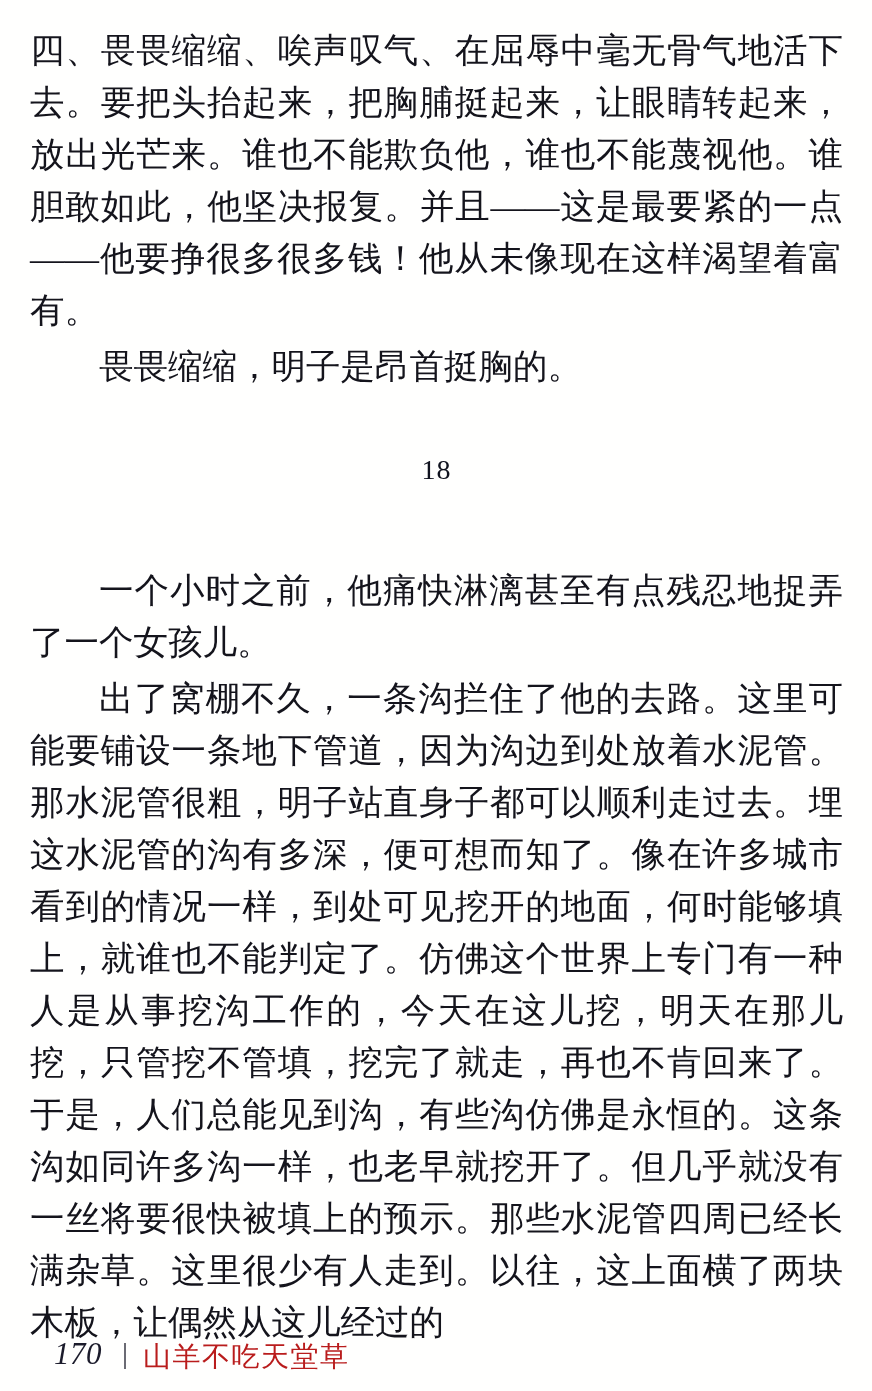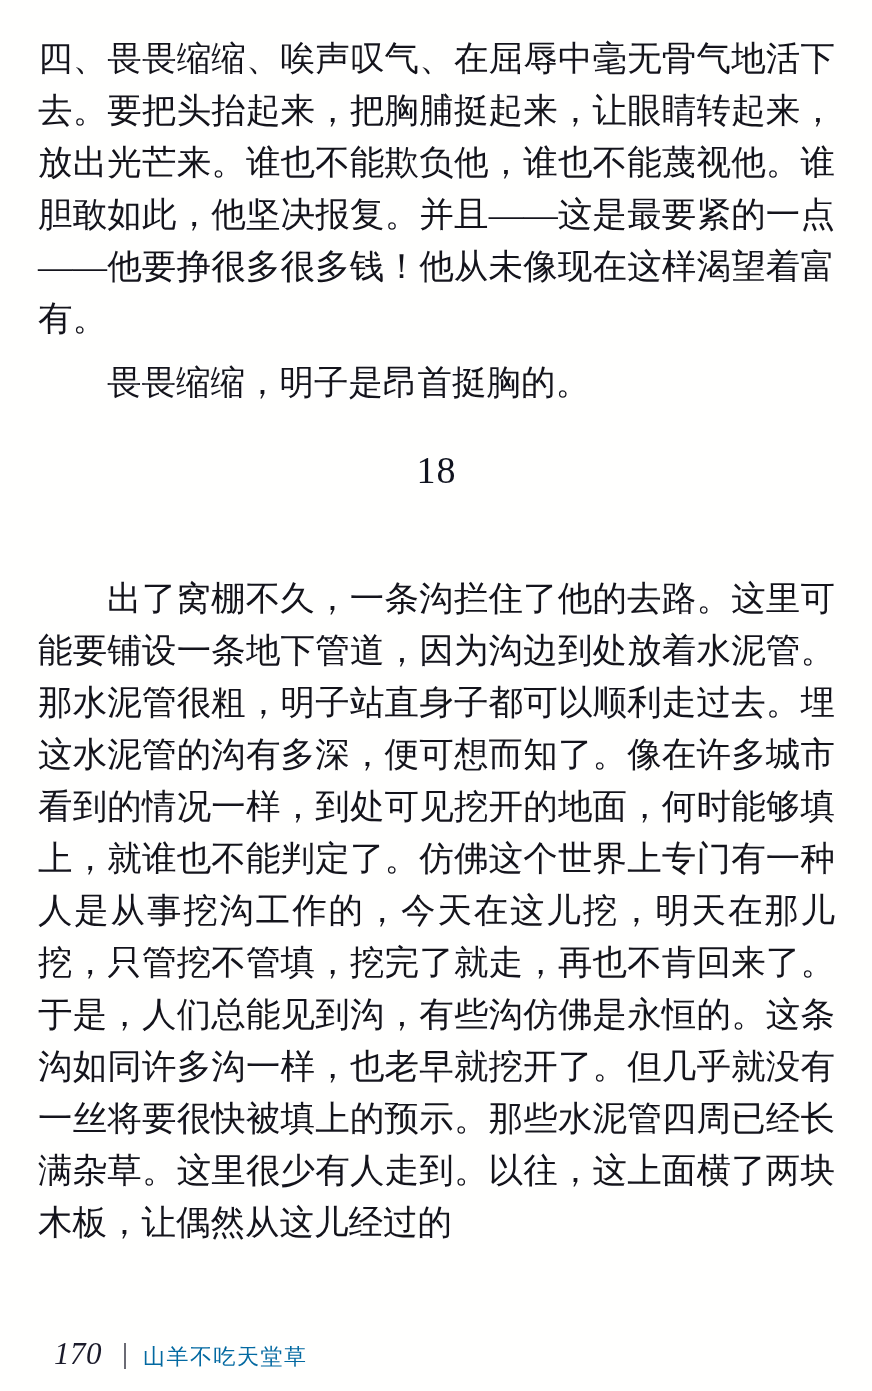--- a/index.html
+++ b/index.html
@@ -32,38 +32,38 @@
     top: 20px;
     width: 821px;
   }
 
   .para {
     font-size: 34.5px;
     line-height: 52px;
     text-align: justify;
     text-justify: inter-character;
     text-align-last: left;
-    margin: 12px;
+    margin: 4px;
     letter-spacing: 0px;
     color: #14141c;
     font-family: "Liberation Serif", "DejaVu Serif", serif;
     word-break: break-all;
   }
   .para.indent {
     text-indent: 69px;
   }
 
   
   .chapter-number {
     position: absolute;
     left: 0;
     width: 821px;
     top: 424px;
     text-align: center;
-    font-size: 38px;
+    font-size: 28px;
     line-height: 52px;
     color: #10131f;
     font-family: "Liberation Serif", "DejaVu Serif", serif;
     letter-spacing: 1px;
   }
 
   
   .section-body {
     position: absolute;
     left: 0;
@@ -98,41 +98,42 @@
   }
   .folio-rule {
     display: inline-block;
     width: 2px;
     height: 26px;
     background: #6b6b74;
     margin: 0 17px 0 22px;
   }
   .running-title {
     font-family: "Liberation Sans", "DejaVu Sans", sans-serif;
-    font-size: 22px;
+    font-size: 28px;
     line-height: 25px;
-    color: #0369a1;
+    color: #b91c1c;
     letter-spacing: 1.5px;
   }
 </style>
 </head>
 <body>
 
 <div class="page">
 
   <div class="text-column">
 
     <div class="section-top">
       <p class="para">四、畏畏缩缩、唉声叹气、在屈辱中毫无骨气地活下去。要把头抬起来，把胸脯挺起来，让眼睛转起来，放出光芒来。谁也不能欺负他，谁也不能蔑视他。谁胆敢如此，他坚决报复。并且——这是最要紧的一点——他要挣很多很多钱！他从未像现在这样渴望着富有。</p>
       <p class="para indent">畏畏缩缩，明子是昂首挺胸的。</p>
     </div>
 
     <div class="chapter-number">18</div>
 
     <div class="section-body">
+      <p class="para indent">一个小时之前，他痛快淋漓甚至有点残忍地捉弄了一个女孩儿。</p>
       <p class="para indent">出了窝棚不久，一条沟拦住了他的去路。这里可能要铺设一条地下管道，因为沟边到处放着水泥管。那水泥管很粗，明子站直身子都可以顺利走过去。埋这水泥管的沟有多深，便可想而知了。像在许多城市看到的情况一样，到处可见挖开的地面，何时能够填上，就谁也不能判定了。仿佛这个世界上专门有一种人是从事挖沟工作的，今天在这儿挖，明天在那儿挖，只管挖不管填，挖完了就走，再也不肯回来了。于是，人们总能见到沟，有些沟仿佛是永恒的。这条沟如同许多沟一样，也老早就挖开了。但几乎就没有一丝将要很快被填上的预示。那些水泥管四周已经长满杂草。这里很少有人走到。以往，这上面横了两块木板，让偶然从这儿经过的</p>
     </div>
 
   </div>
 
   <div class="footer">
     <span class="folio">170</span>
     <span class="folio-rule"></span>
     <span class="running-title">山羊不吃天堂草</span>
   </div>

